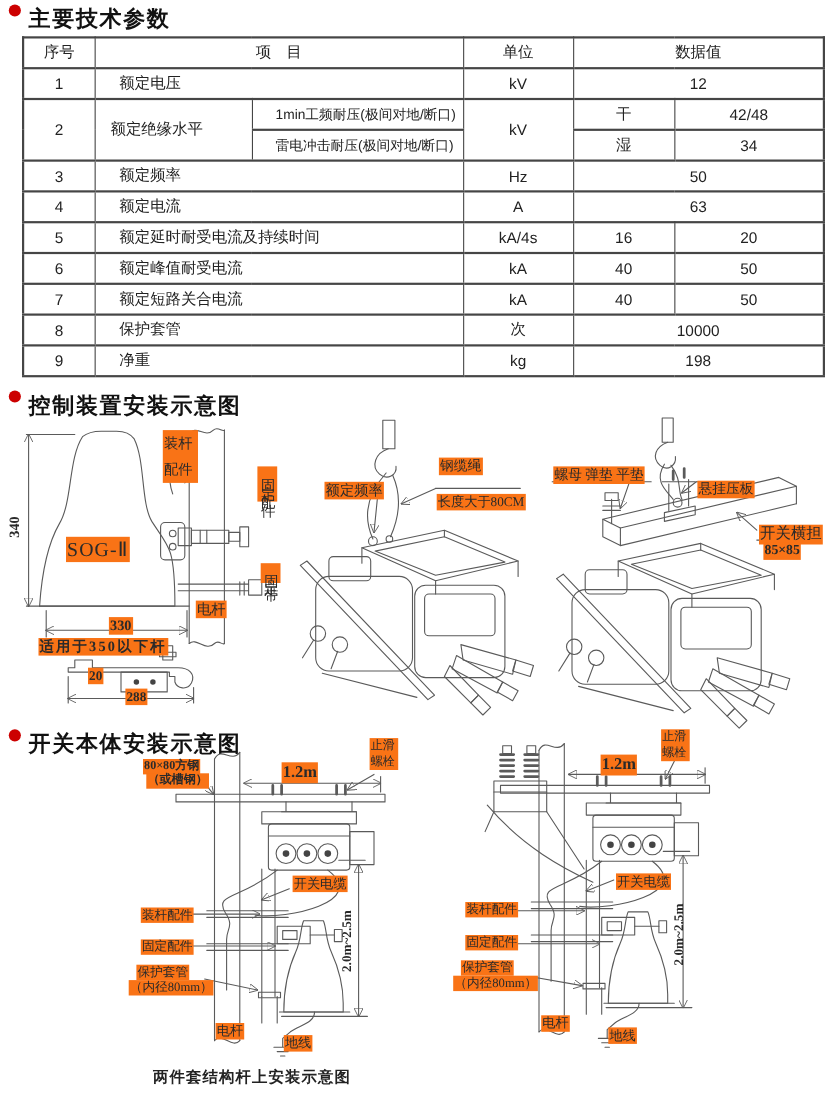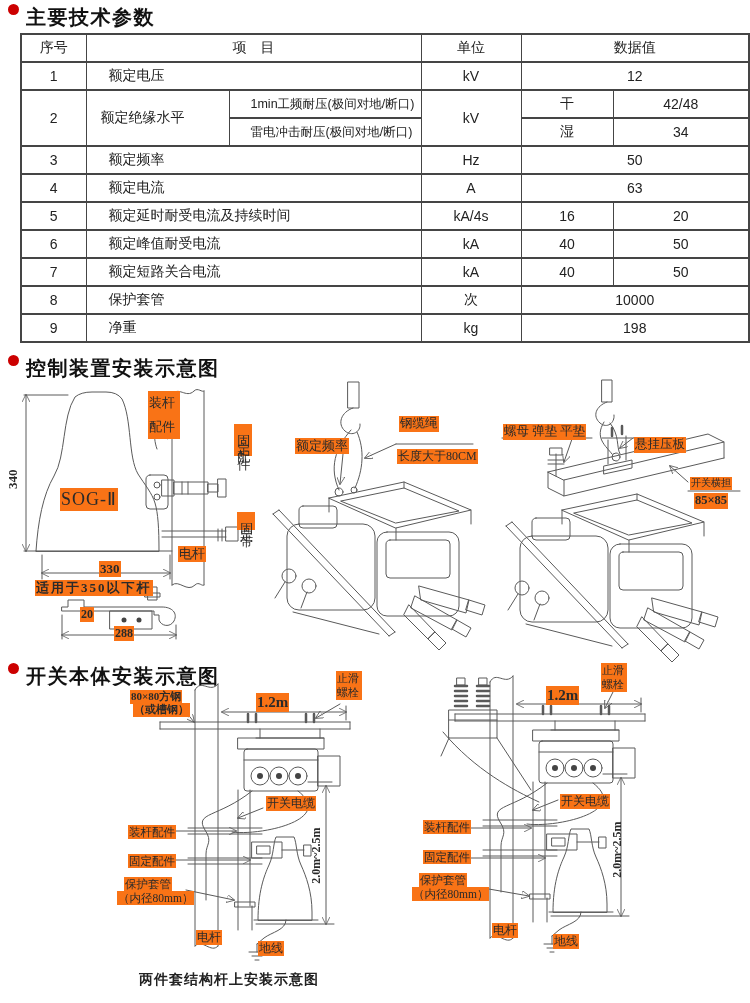--- a/index.html
+++ b/index.html
@@ -268,21 +268,21 @@
     <path d="M10,60 H100"></path>
     <path d="M80,61 L72,84" marker-end="url(#arw)"></path>
     <path d="M141,60 H190"></path>
     <path d="M141,60 L128,70" marker-end="url(#arw)"></path>
     <path d="M196,113 H248"></path>
     <path d="M196,104 L178,88" marker-end="url(#arw)"></path>
     <use href="#switch-iso" x="10" y="112"></use>
   </svg>
   <div class="lbl" style="left:503px;top:424px;font-size:12.5px;">螺母 弹垫 平垫</div>
   <div class="lbl" style="left:634px;top:424px;font-size:12.5px;margin-top:13px;">悬挂压板</div>
-  <div class="lbl" style="left:690px;top:477px;font-size:10px;">开关横担</div>
+  <div class="lbl" style="left:690px;top:477px;font-size:14px;">开关横担</div>
   <div class="lbl dim" style="left:694px;top:493px;font-size:12.5px;">85×85</div>
 
   <div class="sec" style="left:8px;top:663px;">
     <span class="bullet"></span>
     <span>开关本体安装示意图</span>
   </div>
 
   <svg class="art" style="left:110px;top:668px" width="260" height="300" viewBox="0 0 260 300">
     <use href="#pole-assembly"></use>
     <path d="M76,44 L84,54" marker-end="url(#arw)"></path>

